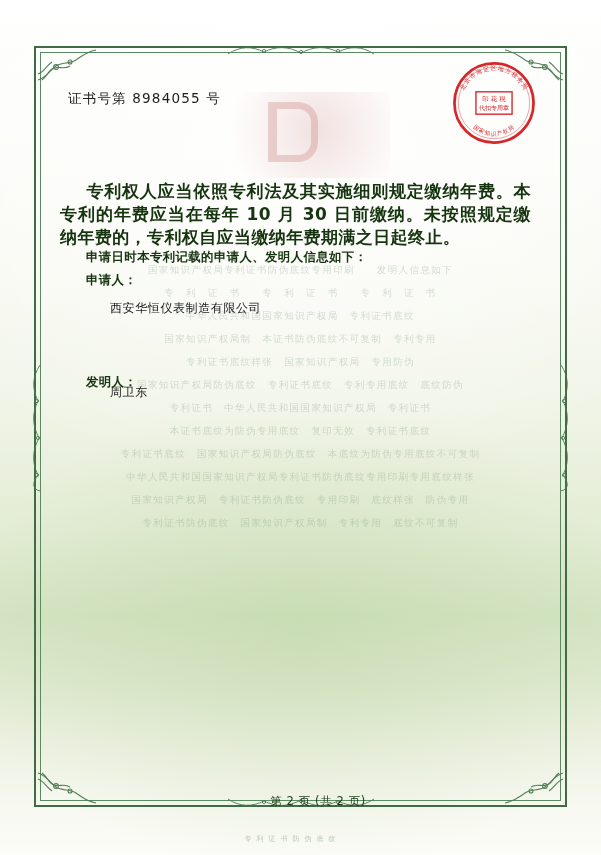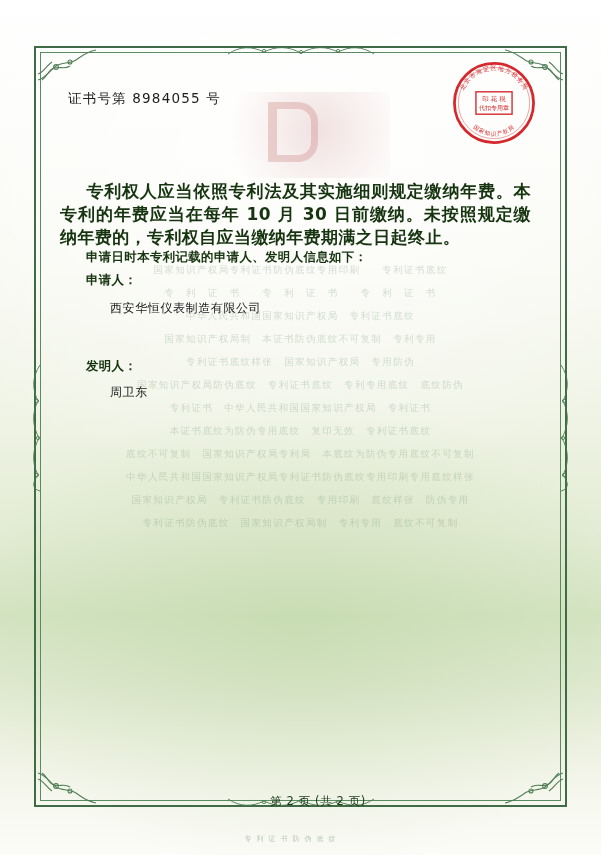--- a/index.html
+++ b/index.html
@@ -191,21 +191,21 @@
     left: 110px;
     top: 300px;
     font-size: 12px;
     color: #1a1a1a;
     letter-spacing: 0.6px;
   }
 
   .label-inventor {
     position: absolute;
     left: 60px;
-    top: 358px;
+    top: 374px;
     font-size: 12.4px;
     color: #16340f;
     font-weight: bold;
     letter-spacing: 0.4px;
     text-align: center;
   }
   .label-inventor .indent { display: inline-block; width: 26px; }
 
   .value-inventor {
     position: absolute;
@@ -334,29 +334,29 @@
         <textPath href="#arcTop" startOffset="50%" text-anchor="middle">北京市海淀区地方税务局</textPath>
       </text>
       <path id="arcBottom" d="M 14 52 A 36 36 0 0 0 86 52" fill="none"></path>
       <text fill="#d4282d" font-size="6.6" font-family="DejaVu Sans, sans-serif" letter-spacing="1">
         <textPath href="#arcBottom" startOffset="50%" text-anchor="middle">国家知识产权局</textPath>
       </text>
     </svg>
   </div>
 
   <div class="watermark-block">
-    <div>国家知识产权局专利证书防伪底纹专用印刷　　专利证书底纹</div>
+    <div>国家知识产权局专利证书防伪底纹专用印刷　　发明人信息如下</div>
     <div>专　利　证　书　　专　利　证　书　　专　利　证　书</div>
     <div>中华人民共和国国家知识产权局　专利证书底纹</div>
     <div>国家知识产权局制　本证书防伪底纹不可复制　专利专用</div>
     <div>专利证书底纹样张　国家知识产权局　专用防伪</div>
     <div>国家知识产权局防伪底纹　专利证书底纹　专利专用底纹　底纹防伪</div>
     <div>专利证书　中华人民共和国国家知识产权局　专利证书</div>
     <div>本证书底纹为防伪专用底纹　复印无效　专利证书底纹</div>
-    <div>底纹不可复制　国家知识产权局专利局　本底纹为防伪专用底纹不可复制</div>
+    <div>专利证书底纹　国家知识产权局防伪底纹　本底纹为防伪专用底纹不可复制</div>
     <div>中华人民共和国国家知识产权局专利证书防伪底纹专用印刷专用底纹样张</div>
     <div>国家知识产权局　专利证书防伪底纹　专用印刷　底纹样张　防伪专用</div>
     <div>专利证书防伪底纹　国家知识产权局制　专利专用　底纹不可复制</div>
   </div>
 
   <div class="cert-no">证书号第 8984055 号</div>
 
   <div class="para">
     <span class="indent"></span><span>专利权人应当依照专利法及其实施细则规定缴纳年费。本专利的年费应当在每年 10 月 30 日前缴纳。未按照规定缴纳年费的，专利权自应当缴纳年费期满之日起终止。</span>
   </div>

